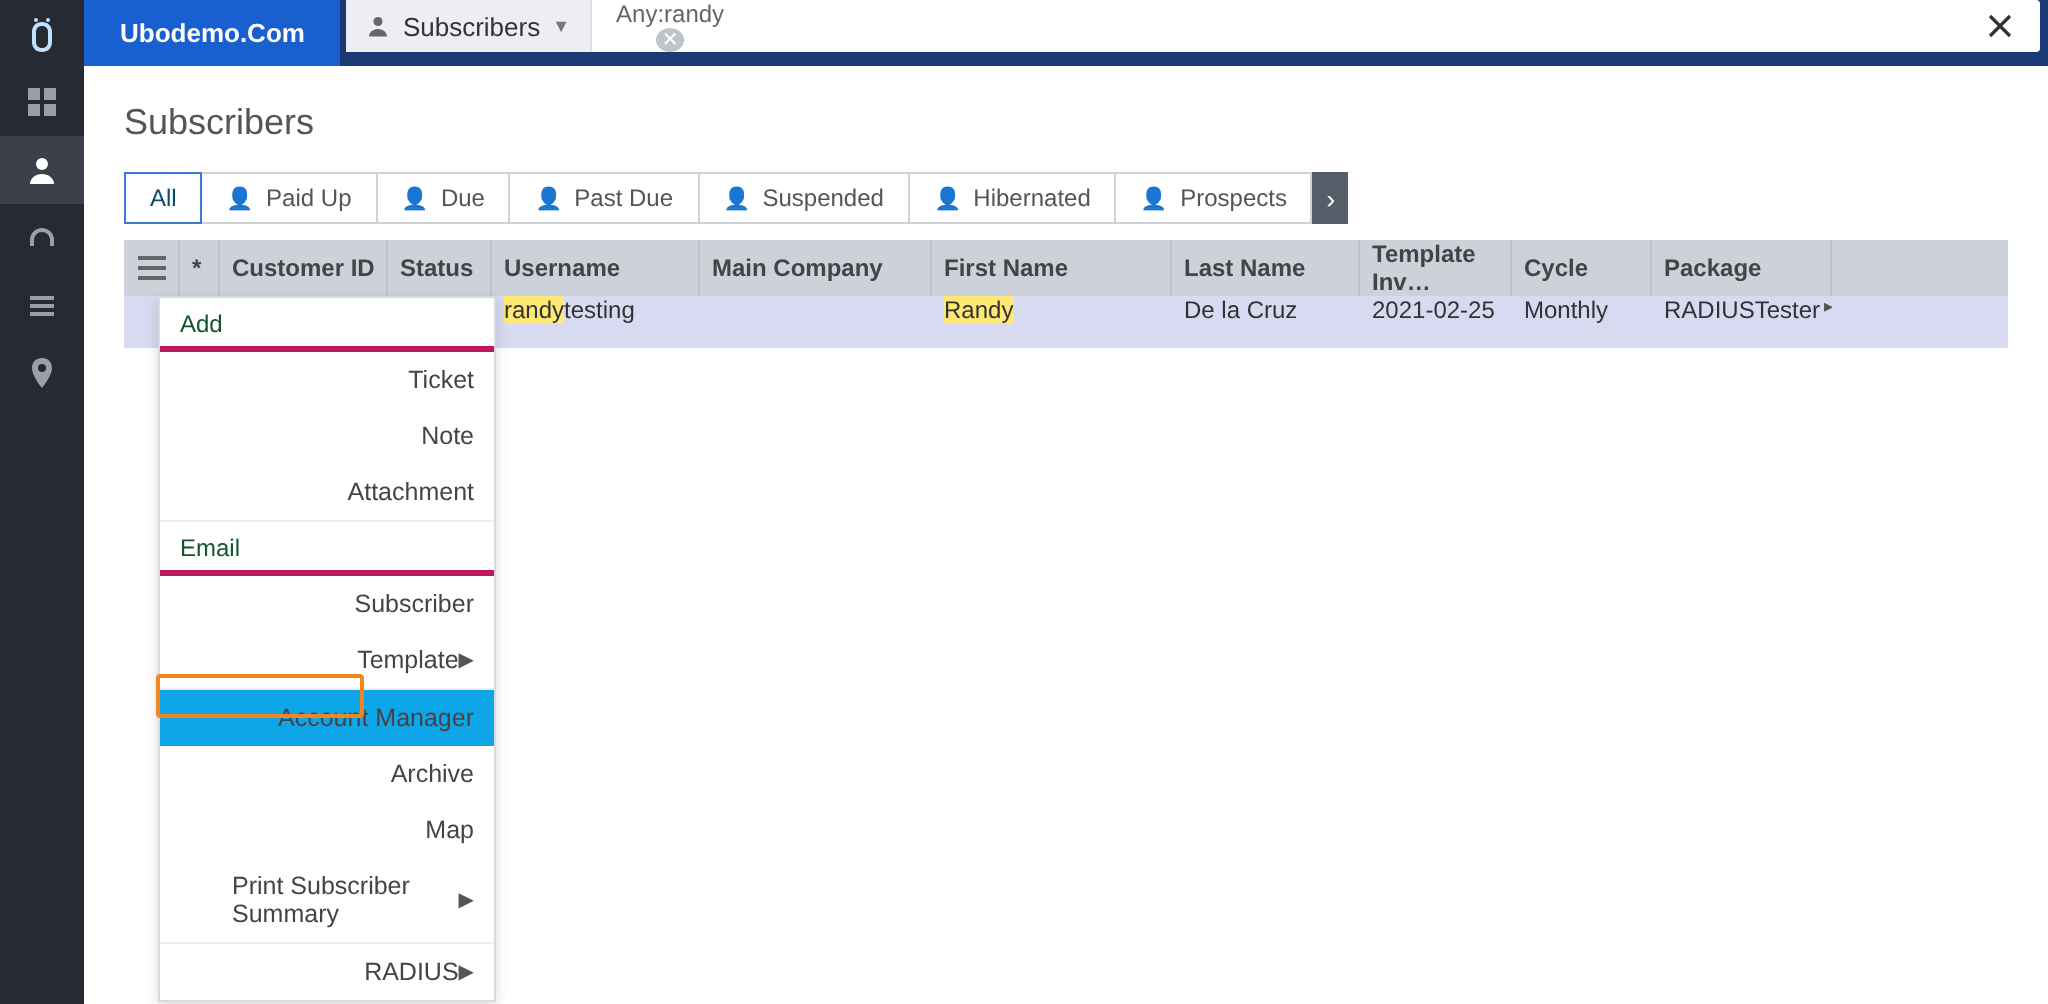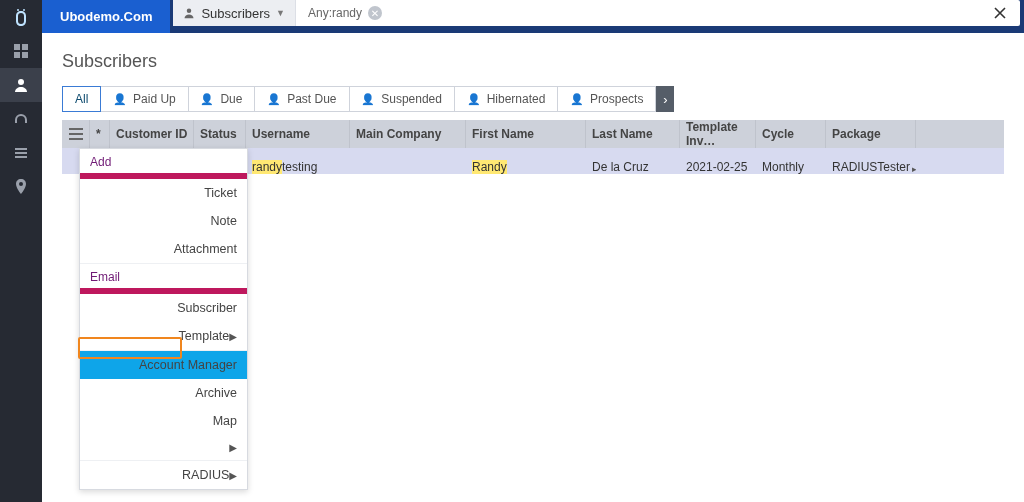--- a/index.html
+++ b/index.html
@@ -37,27 +37,27 @@
   .filters .scroll-btn { background: #555d68; color: #fff; width: 18px; display:flex; align-items:center; justify-content:center; }
   .dot-badge { font-size: 11px; }
 
   
   .thead { margin-top: 8px; background: #cdd1da; display: grid; grid-template-columns: 28px 20px 84px 52px 104px 116px 120px 94px 76px 70px 90px; height: 28px; align-items: center; font-size: 12px; color: #444; font-weight: 600; }
   .thead .cell { border-right: 1px solid #bfc3cc; height: 100%; display:flex; align-items:center; padding-left: 6px; }
   .thead .cell:first-child { justify-content:center; padding:0; }
 
   
   .trow { background: #d7daf0; display: grid; grid-template-columns: 28px 20px 84px 52px 104px 116px 120px 94px 76px 70px 90px; height: 26px; align-items: center; font-size: 12px; color: #333; }
-  .trow .cell { padding-left: 6px; height:100%; display:flex; align-items:flex-end; white-space:nowrap; overflow:hidden; }
+  .trow .cell { padding-left: 6px; height:100%; display:flex; align-items:flex-start; white-space:nowrap; overflow:hidden; }
   .hl { background: #ffe873; }
   .row-arrow { font-size:9px; color:#555; margin-left:2px; }
 
   
   .ctxmenu { position: absolute; left: 79px; top: 148px; width: 169px; background: #fff; border: 1px solid #d7dae0; box-shadow: 0 2px 6px rgba(0,0,0,.15); font-size: 12.5px; color: #444; }
-  .ctxmenu .sect { padding: 6px 10px 4px 10px; color:#701a75; font-size:12px; border-bottom:6px solid #be185d; }
+  .ctxmenu .sect { padding: 6px 10px 4px 10px; color:#14532d; font-size:12px; border-bottom:3px solid #be185d; }
   .ctxmenu .item { padding: 7px 10px 7px 36px; display:flex; align-items:center; justify-content:flex-end; cursor:pointer; }
   .ctxmenu .divider { border-top:1px solid #eef0f3; }
   .ctxmenu .item.focus { background:#0ea5e9; }
   .ctxmenu .item .sub { color:#555; font-size:10px; }
   .highlight-box { position:absolute; left:78px; top:337px; width:104px; height:22px; border:2px solid #f0861e; border-radius:2px; pointer-events:none; }
 
   svg { display:block; }
 </style>
 </head>
 <body>
@@ -109,21 +109,21 @@
     <div class="tab-crumb">
       <span class="crumb-icon">
         <svg width="12" height="12" viewBox="0 0 16 16">
             <circle cx="8" cy="5" r="3" fill="currentColor"></circle>
             <path d="M2 15c0-3 3-5 6-5s6 2 6 5" fill="currentColor"></path>
           </svg>
       </span>
       <span>Subscribers</span>
       <span class="dropdown-caret">▼</span>
     </div>
-    <div style="display:flex;align-items:center;padding-left:6px;">
+    <div style="display:flex;align-items:center;padding-left:6px;flex-direction:column;">
       <span class="chip-label">Any:randy</span>
       <span class="chip-x" style="margin-left:6px;">✕</span>
     </div>
     <div class="tab-close">
       <svg width="12" height="12" viewBox="0 0 12 12">
           <path d="M1 1l10 10M11 1L1 11" stroke="#333" stroke-width="1.6"></path>
         </svg>
     </div>
   </div>
 </div>
@@ -234,20 +234,21 @@
   <div class="item focus">
       <span>Account Manager</span>
     </div>
   <div class="item">
       <span>Archive</span>
     </div>
   <div class="item">
       <span>Map</span>
     </div>
   <div class="item">
+      <span>Print Subscriber Summary</span>
       <span class="sub">▶</span>
     </div>
   <div class="divider"></div>
   <div class="item">
       <span>RADIUS</span>
       <span class="sub">▶</span>
     </div>
 </div>
 <div class="highlight-box"></div>
 

